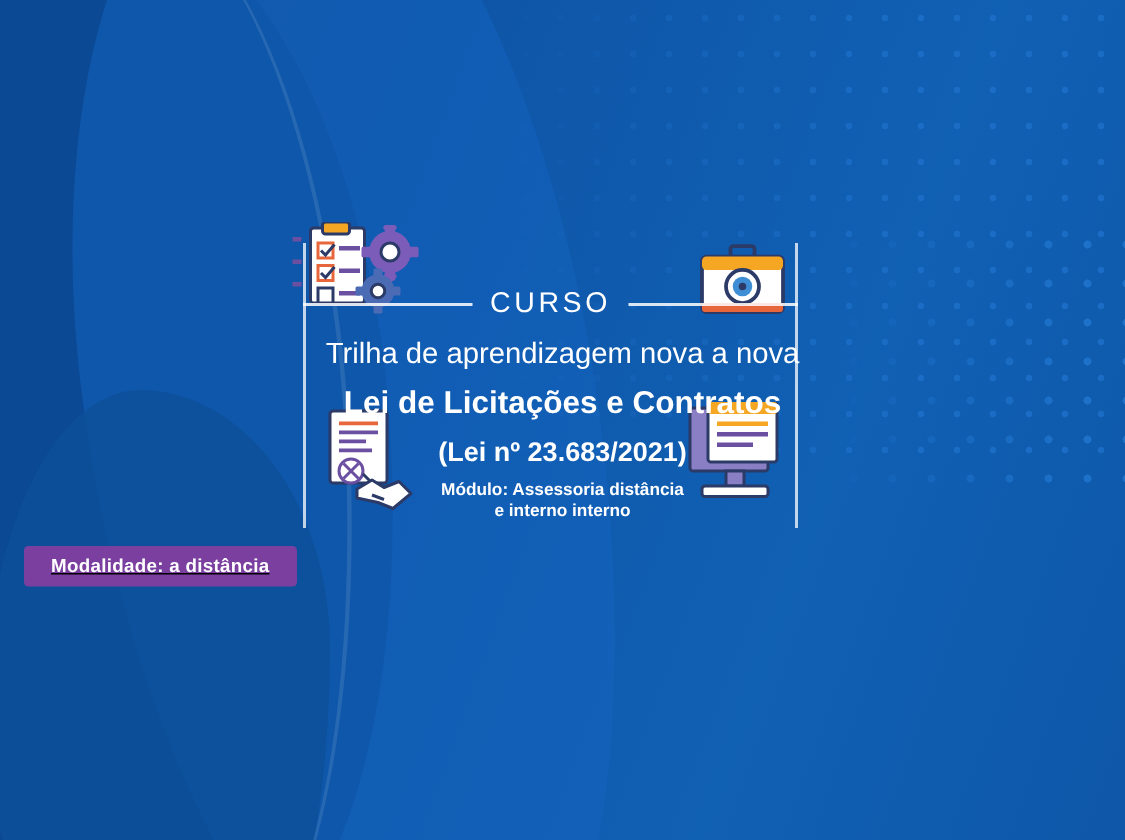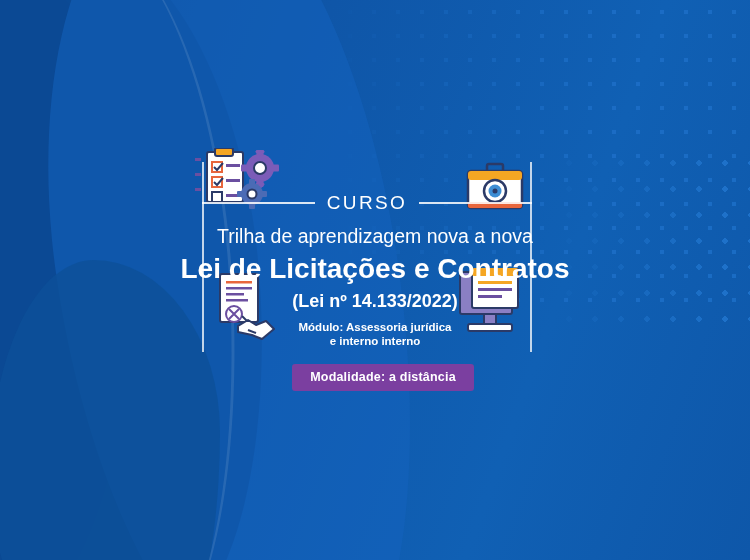--- a/index.html
+++ b/index.html
@@ -149,21 +149,21 @@
     right: 0;
     text-align: center;
     color: #ffffff;
   }
   .title-line1 {
     font-size: 19.5px;
     font-weight: 400;
     line-height: 28px;
   }
   .title-line2 {
-    font-size: 28px;
+    font-size: 21px;
     font-weight: 700;
     line-height: 34px;
     margin-top: 2px;
   }
   .title-line3 {
     font-size: 18px;
     font-weight: 700;
     line-height: 28px;
     margin-top: 1px;
   }
@@ -179,21 +179,22 @@
     font-weight: 700;
     line-height: 14px;
   }
 
   .badge-wrap {
     position: absolute;
     top: 224px;
     left: 16px;
     right: 0;
     display: flex;
-    justify-content: center;
+    justify-content: flex-start;
+    text-decoration: underline;
   }
   .badge {
     background: #7b3fa0;
     color: #ffffff;
     font-size: 12.5px;
     font-weight: 700;
     padding: 6px 18px 7px;
     border-radius: 3px;
     letter-spacing: .2px;
   }
@@ -311,25 +312,25 @@
 
     <div class="curso-row">
       <span class="rule"></span>
       <span class="curso-label">CURSO</span>
       <span class="rule"></span>
     </div>
 
     <div class="titles">
       <div class="title-line1">Trilha de aprendizagem nova a nova</div>
       <div class="title-line2">Lei de Licitações e Contratos</div>
-      <div class="title-line3">(Lei nº 14.133/2022)</div>
+      <div class="title-line3">(Lei nº 23.683/2021)</div>
     </div>
 
     <div class="module">
-      <div>Módulo: Assessoria jurídica</div>
+      <div>Módulo: Assessoria distância</div>
       <div>e interno interno</div>
     </div>
 
     <div class="badge-wrap">
       <span class="badge">Modalidade: a distância</span>
     </div>
 
   </div>
 </div>
 

